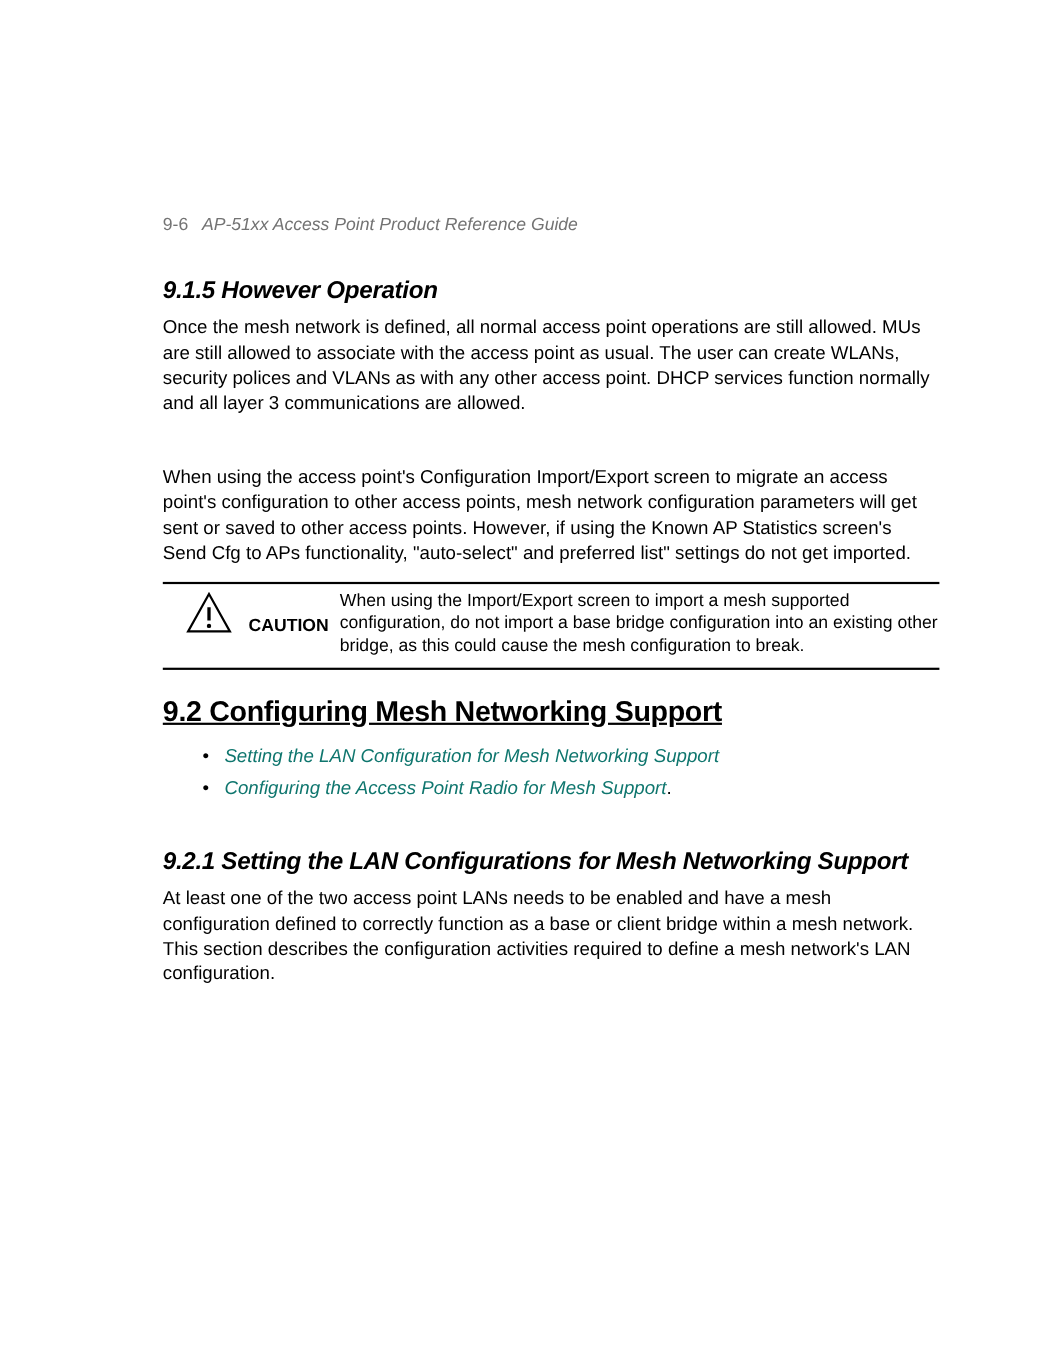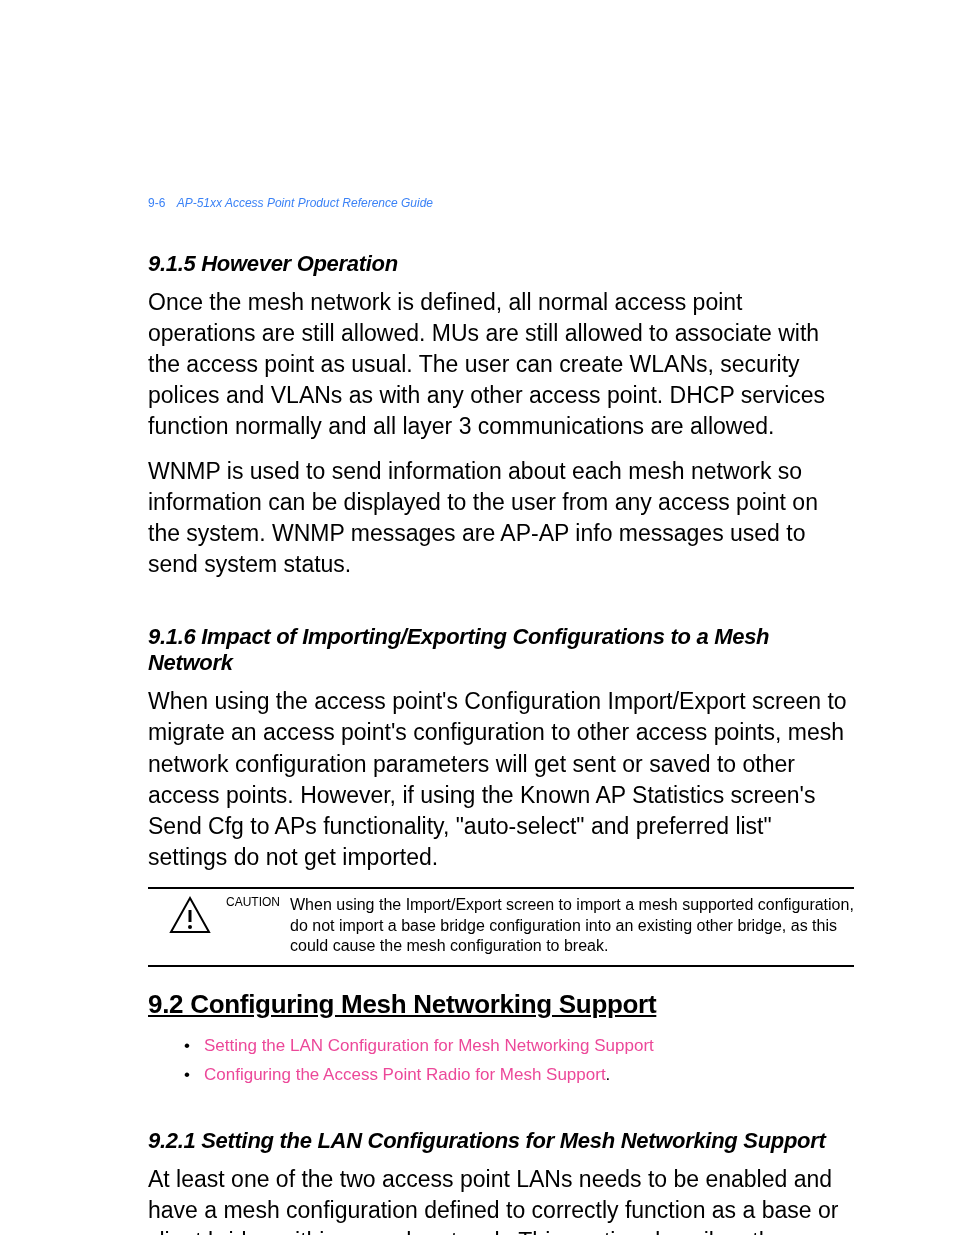--- a/index.html
+++ b/index.html
@@ -8,22 +8,22 @@
       height: 1235px;
       background: #fff;
       font-family: "Helvetica Neue", Arial, sans-serif;
       color: #000;
       padding: 195px 100px 100px 148px;
     }
     .page-header {
       position: absolute;
       top: 196px;
       left: 148px;
-      font-size: 12px;
-      color: #3b82f6;
+      font-size: 16px;
+      color: #737373;
     }
     .page-header .pgnum {
       font-family: Arial, sans-serif;
     }
     .page-header .guide {
       font-style: italic;
       margin-left: 8px;
     }
     .content {
       margin-top: 56px;
@@ -42,21 +42,21 @@
       font-weight: bold;
       font-size: 26px;
       margin-top: 22px;
       margin-bottom: 12px;
       font-stretch: condensed;
       letter-spacing: -0.3px;
       text-decoration: underline;
     }
     p.body {
       font-family: "Helvetica Neue Condensed", "Arial Narrow", Arial, sans-serif;
-      font-size: 23px;
+      font-size: 17px;
       line-height: 1.35;
       margin-bottom: 14px;
       font-stretch: condensed;
     }
     .caution-box {
       border-top: 2px solid #000;
       border-bottom: 2px solid #000;
       display: flex;
       padding: 6px 0 8px 0;
       margin-top: 4px;
@@ -75,25 +75,26 @@
       width: 44px;
       height: 40px;
     }
     .caution-content {
       flex: 1;
       display: flex;
       padding-left: 8px;
     }
     .caution-label {
       font-family: "Helvetica Neue Condensed", "Arial Narrow", Arial, sans-serif;
-      font-weight: normal;
-      font-size: 12px;
+      font-weight: bold;
+      font-size: 16px;
       font-stretch: condensed;
       margin-right: 10px;
       flex-shrink: 0;
+      margin-top: 24px;
     }
     .caution-text {
       font-family: "Helvetica Neue Condensed", "Arial Narrow", Arial, sans-serif;
       font-size: 16px;
       line-height: 1.3;
       font-stretch: condensed;
     }
     ul.links {
       list-style: none;
       margin-left: 56px;
@@ -106,44 +107,43 @@
       font-stretch: condensed;
       position: relative;
     }
     ul.links li::before {
       content: "•";
       position: absolute;
       left: -20px;
       color: #000;
     }
     ul.links li a {
-      color: #ec4899;
+      color: #0f766e;
+      font-style: italic;
       text-decoration: none;
       margin-top: 32px;
     }
     .spacer-lg { height: 30px; }
     .spacer-md { height: 20px; }
   </style>
 </head>
 <body>
 
 <div class="page-header">
   <span class="pgnum">9-6</span>
   <span class="guide">AP-51xx Access Point Product Reference Guide</span>
 </div>
 
 <div class="content">
 
   <h2 class="subsection">9.1.5  However Operation</h2>
   <p class="body">Once the mesh network is defined, all normal access point operations are still allowed. MUs are still allowed to associate with the access point as usual. The user can create WLANs, security polices and VLANs as with any other access point. DHCP services function normally and all layer 3 communications are allowed.</p>
-  <p class="body">WNMP is used to send information about each mesh network so information can be displayed to the user from any access point on the system. WNMP messages are AP-AP info messages used to send system status.</p>
 
   <div class="spacer-lg"></div>
 
-  <h2 class="subsection">9.1.6  Impact of Importing/Exporting Configurations to a Mesh Network</h2>
   <p class="body">When using the access point's Configuration Import/Export screen to migrate an access point's configuration to other access points, mesh network configuration parameters will get sent or saved to other access points. However, if using the Known AP Statistics screen's Send Cfg to APs functionality, "auto-select" and preferred list" settings do not get imported.</p>
 
   <div class="caution-box">
     <div class="caution-icon">
       <svg viewBox="0 0 44 40">
         <path d="M22 3 L41 37 L3 37 Z" fill="none" stroke="#000" stroke-width="2"></path>
         <line x1="22" y1="15" x2="22" y2="27" stroke="#000" stroke-width="3"></line>
         <circle cx="22" cy="32" r="2" fill="#000"></circle>
       </svg>
     </div>

